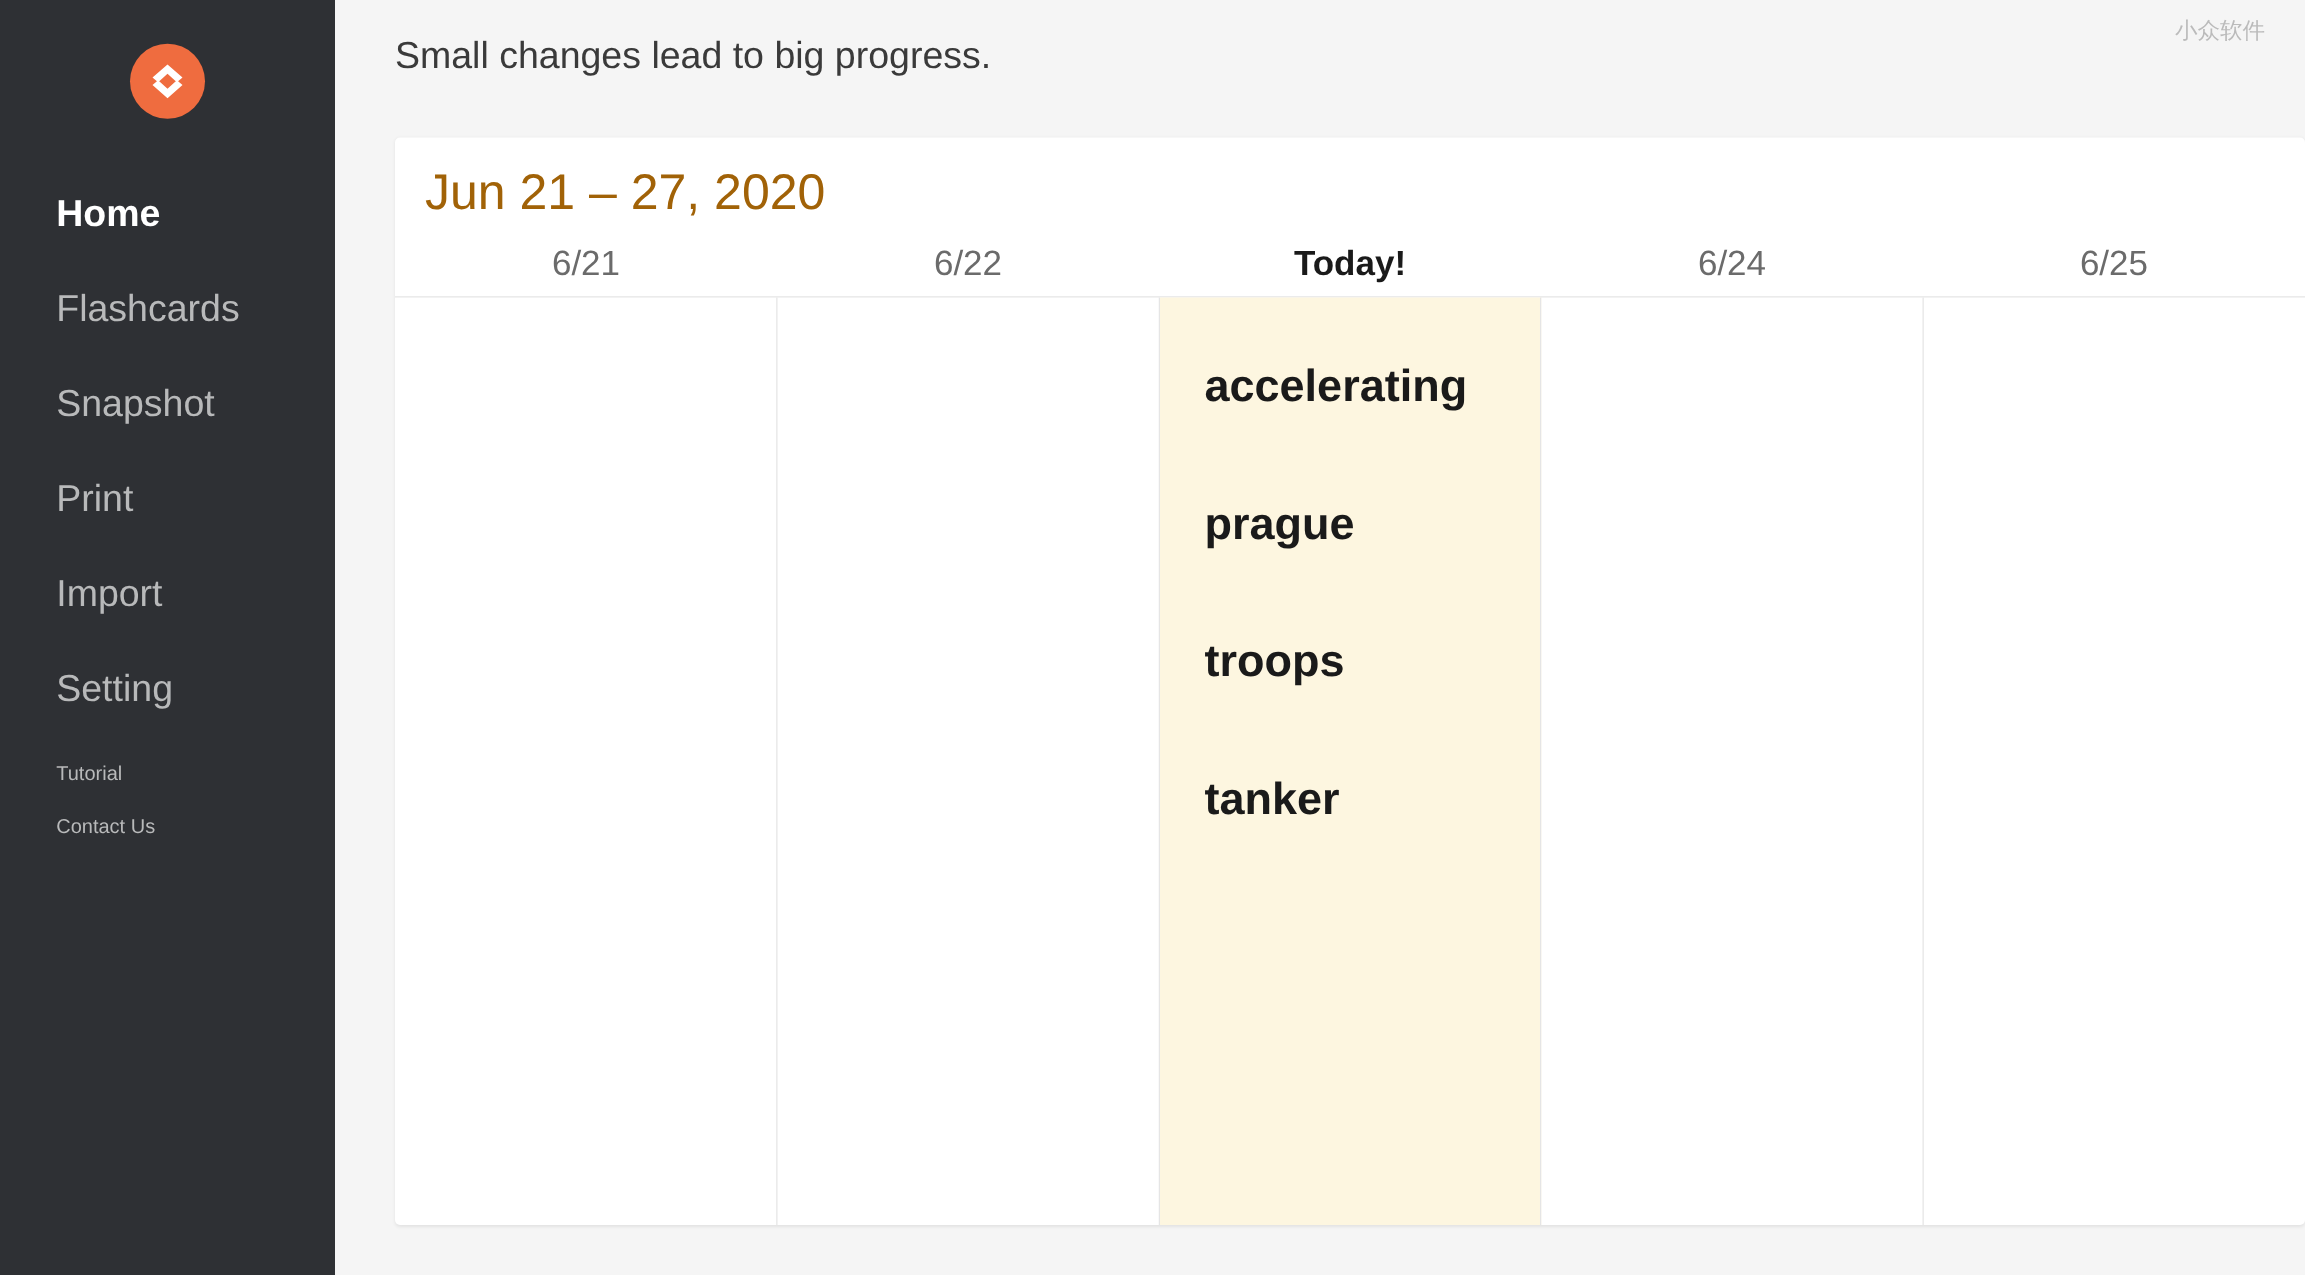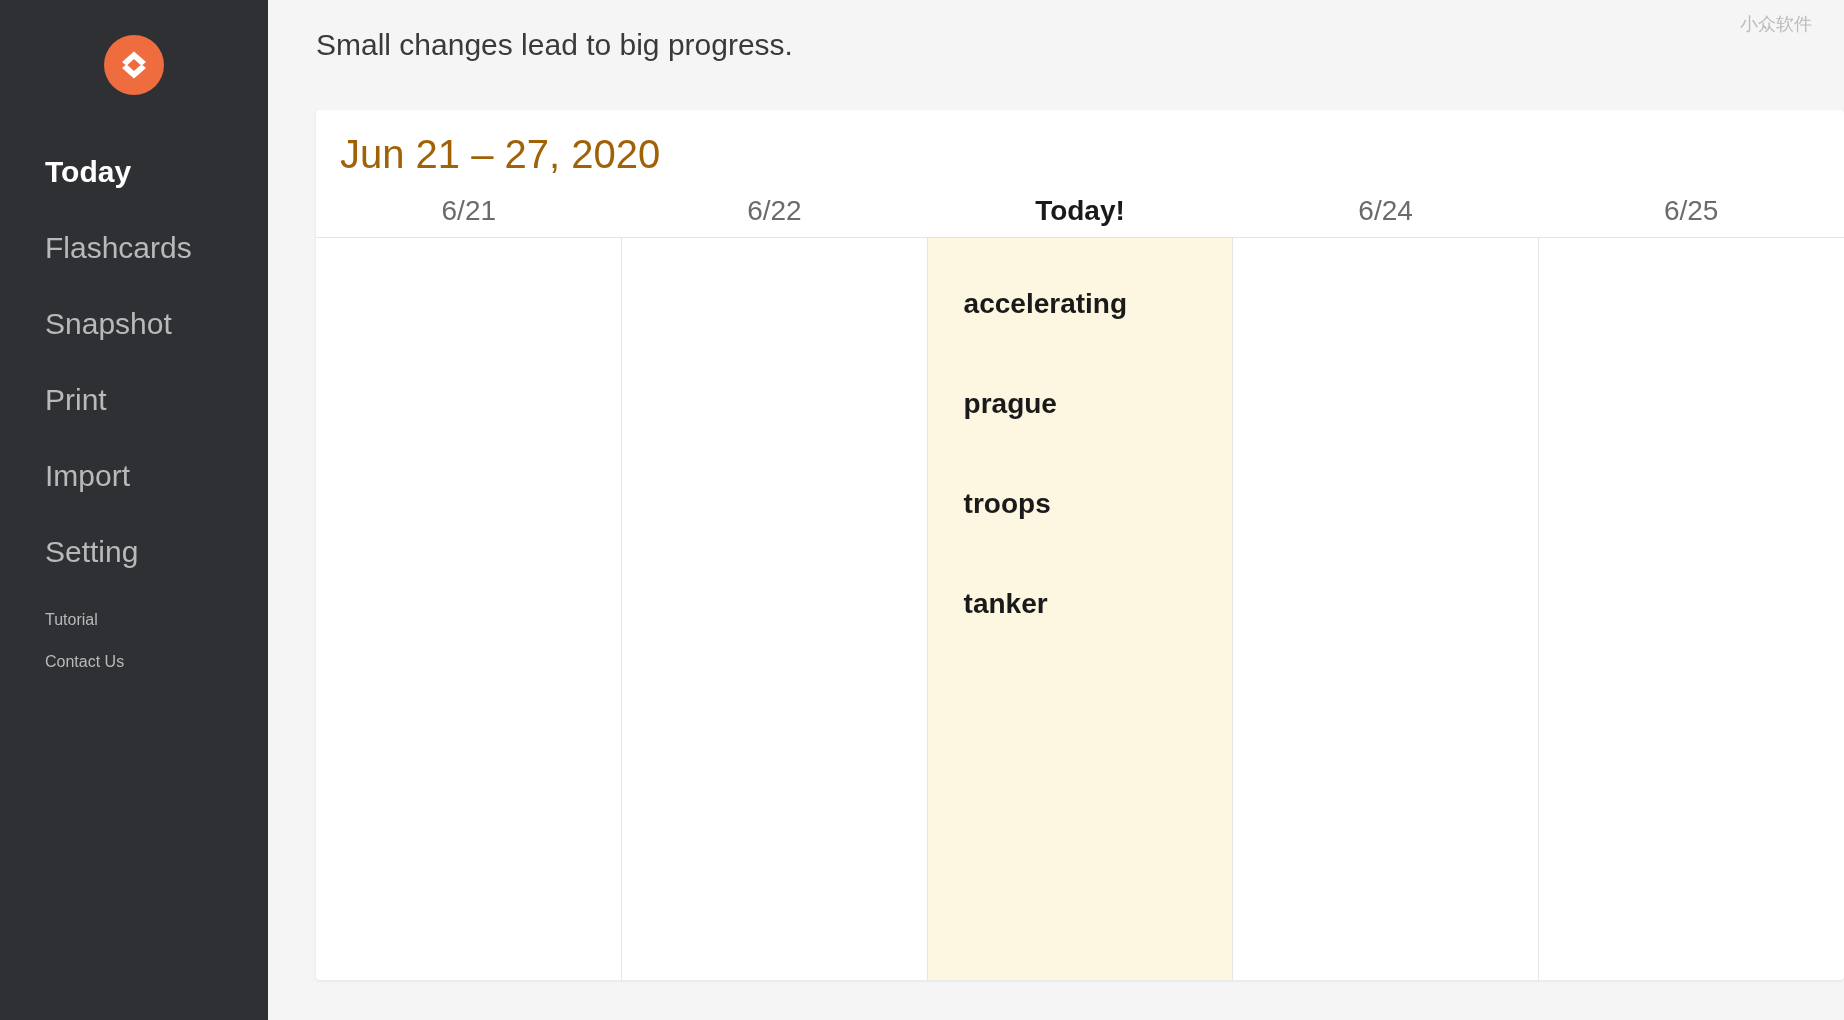--- a/index.html
+++ b/index.html
@@ -122,40 +122,40 @@
       border-right: 1px solid #e5e5e5;
       padding: 50px 16px 0 16px;
     }
     .day-column:last-child {
       border-right: none;
     }
     .day-column.today-col {
       background: #fdf6e0;
     }
     .word-item {
-      font-size: 28px;
+      font-size: 36px;
       font-weight: 700;
       color: #1a1a1a;
       margin-bottom: 68px;
       padding-left: 20px;
     }
   </style>
 </head>
 <body>
 
 <div class="sidebar">
   <div class="logo-container">
     <div class="logo">
       <svg viewBox="0 0 24 24">
         <path d="M12 3 L20 10 L17 12.5 L12 8 L7 12.5 L4 10 Z M12 21 L4 14 L7 11.5 L12 16 L17 11.5 L20 14 Z" fill="#ffffff"></path>
       </svg>
     </div>
   </div>
   <div class="nav-items">
-    <a class="nav-item active">Today</a>
+    <a class="nav-item active">Home</a>
     <a class="nav-item">Flashcards</a>
     <a class="nav-item">Snapshot</a>
     <a class="nav-item">Print</a>
     <a class="nav-item">Import</a>
     <a class="nav-item">Setting</a>
     <a class="nav-item-small">Tutorial</a>
     <a class="nav-item-small">Contact Us</a>
   </div>
 </div>
 

